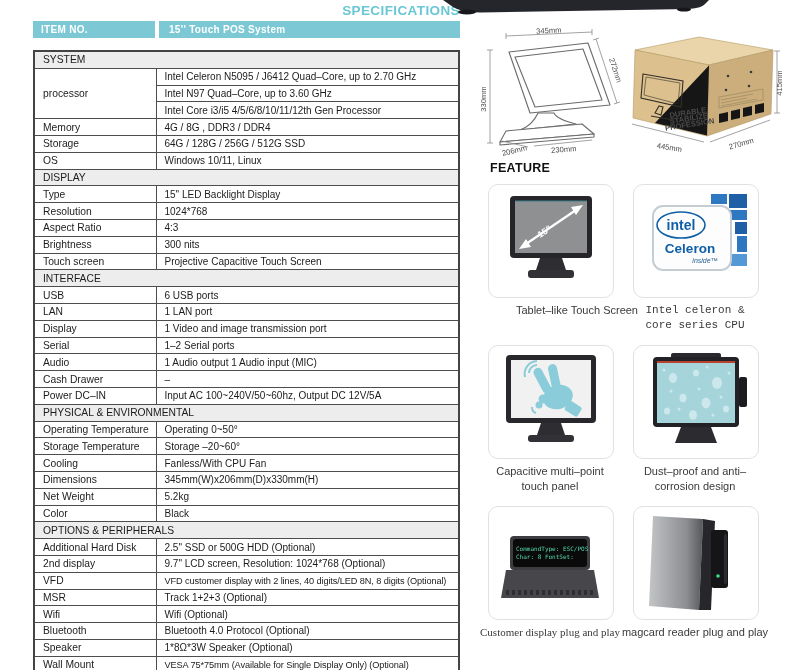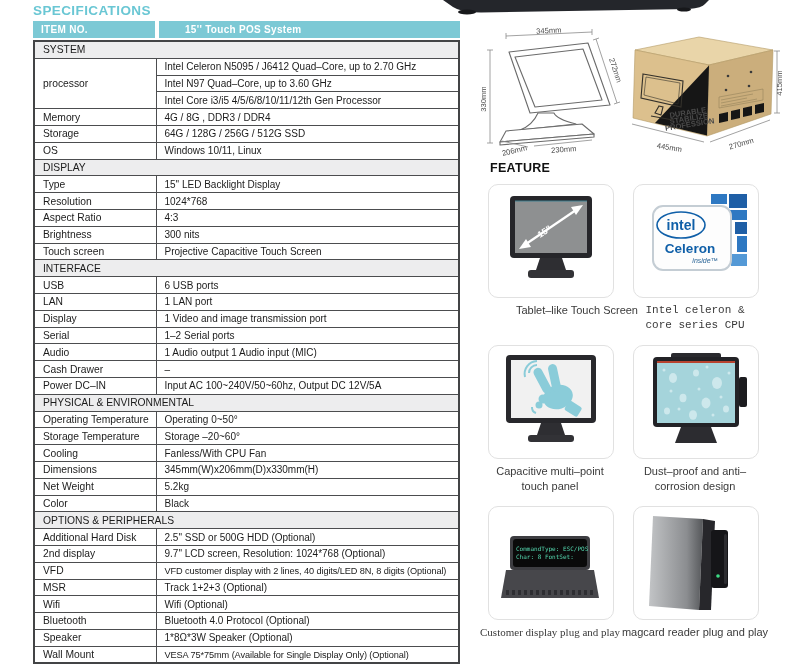--- a/index.html
+++ b/index.html
@@ -1,26 +1,26 @@
 <!DOCTYPE html>
 <html><head>
 <meta charset="utf-8">
 <style>
   html,body{margin:0;padding:0;background:#fff;}
   .page{position:relative;width:785px;height:670px;background:#fff;overflow:hidden;
         font-family:"Liberation Sans", sans-serif;color:#1b1b1b;}
 
   
   .spec{position:absolute;left:33px;top:3px;width:427px;}
-  .spec-title{font-size:13.5px;font-weight:bold;color:#6ac7d4;letter-spacing:.4px;line-height:15px;margin-bottom:3px;}
-  .spec-header{display:flex;height:17px;margin-bottom:2px;}
+  .spec-title{font-size:13.5px;font-weight:bold;color:#6ac7d4;letter-spacing:.4px;line-height:15px;margin-bottom:3px;text-align:right;}
+  .spec-header{display:flex;height:17px;margin-bottom:12px;}
   .hc{background:#7cc9d5;color:#fff;font-weight:bold;font-size:10px;line-height:17px;box-sizing:border-box;letter-spacing:.3px;}
   .hc1{width:122px;padding-left:8px;}
   .hgap{width:4px;background:#fff;}
-  .hc2{flex:1;padding-left:26px;}
+  .hc2{flex:1;padding-left:10px;}
   table.spec-table{width:427px;border-collapse:collapse;table-layout:fixed;border:2px solid #434446;}
   .spec-table td{border:1px solid #4c4d4f;height:15.8px;padding:0 5px 0 8px;font-size:10.3px;
                  vertical-align:middle;white-space:nowrap;overflow:hidden;color:#1b1b1b;}
   .spec-table td.value-cell{font-size:10px;}
   .spec-table td.value-cell.small{font-size:9.2px;letter-spacing:-0.1px;}
   .spec-table tr.section-row td{background:#ededee;font-weight:normal;font-size:10.3px;}
   .col1{width:122px;} .col2{width:303px;}
 
   
   .photo-frag{position:absolute;left:437px;top:0;width:278px;height:15px;}

